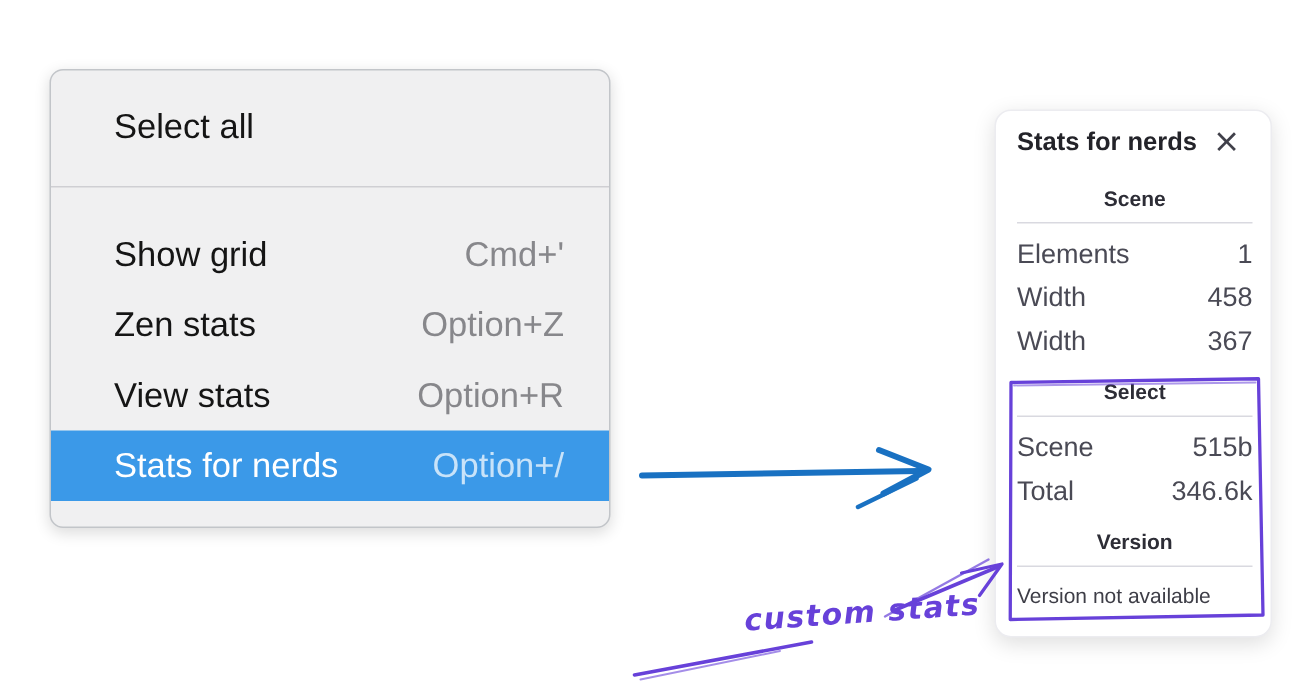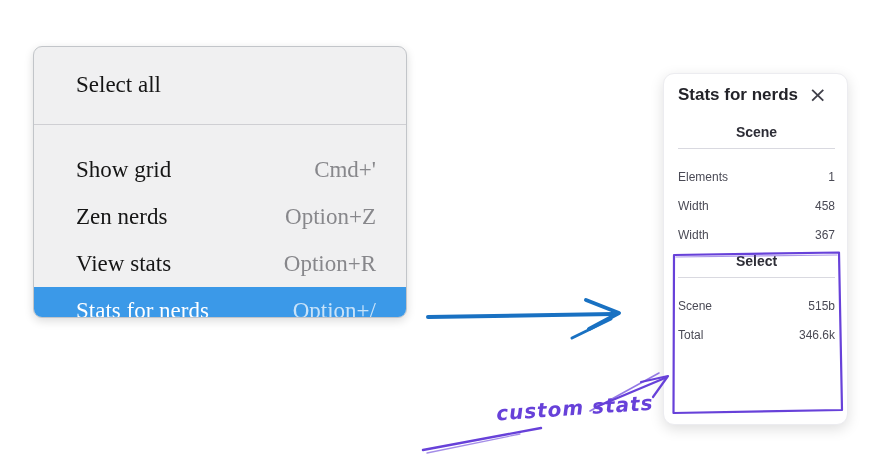--- a/index.html
+++ b/index.html
@@ -1,28 +1,27 @@
 <!DOCTYPE html>
 <html><head>
 <meta charset="utf-8">
 <style>
   * { margin: 0; padding: 0; box-sizing: border-box; }
   html, body { width: 873px; height: 461px; background: #ffffff; overflow: hidden; }
   body { font-family: "Liberation Sans", sans-serif; position: relative; }
 
   
   .context-menu {
-    position: absolute; left: 33px; top: 46px; width: 374px; height: 272px;
+    position: absolute; left: 33px; top: 46px; width: 374px; height: 306px;
     background: #f0f0f1;
     border: 1px solid #c2c5c9;
     border-radius: 9px;
     box-shadow: 0 3px 10px rgba(0,0,0,0.14);
     padding: 14px 0 0 0;
     overflow: hidden;
-    font-family: Liberation Serif, serif;
   }
   .menu-item {
     height: 47px;
     display: flex; align-items: center; justify-content: space-between;
     padding: 0 30px 0 42px;
     font-size: 23px; color: #151515;
     cursor: default;
   }
   .menu-item .shortcut { color: #87878b; }
   .menu-item.highlighted { background: #3b99e8; color: #ffffff; }
@@ -55,22 +54,22 @@
   .section-heading {
     text-align: center; font-size: 14px; font-weight: bold; color: #2d2d36;
     line-height: 20px;
   }
   .section-heading.spaced { margin-top: 9px; }
   .section-divider {
     height: 1px; background: #d9d9e0; border: 0;
     margin: 6px 0 6px 0;
   }
   .stat-row {
-    display: flex; justify-content: space-between; align-items: flex-end;
-    height: 29px; font-size: 12px; color: #4a4a55;
+    display: flex; justify-content: space-between; align-items: center;
+    height: 29px; font-size: 18px; color: #4a4a55;
   }
   .version-note { font-size: 14px; color: #3e3e47; padding-top: 5px; }
 
   
   .sketch-layer {
     position: absolute; left: 0; top: 0; width: 873px; height: 461px;
     pointer-events: none;
   }
 
   
@@ -91,21 +90,21 @@
 <div class="context-menu">
   <div class="menu-item">
     <span>Select all</span>
   </div>
   <hr class="menu-divider">
   <div class="menu-item">
     <span>Show grid</span>
     <span class="shortcut">Cmd+'</span>
   </div>
   <div class="menu-item">
-    <span>Zen nerds</span>
+    <span>Zen stats</span>
     <span class="shortcut">Option+Z</span>
   </div>
   <div class="menu-item">
     <span>View stats</span>
     <span class="shortcut">Option+R</span>
   </div>
   <div class="menu-item highlighted">
     <span>Stats for nerds</span>
     <span class="shortcut">Option+/</span>
   </div>
@@ -140,20 +139,25 @@
     <div class="stat-row">
       <span>Scene</span>
       <span>515b</span>
     </div>
     <div class="stat-row">
       <span>Total</span>
       <span>346.6k</span>
     </div>
   </div>
 
+  <div>
+    <div class="section-heading spaced">Version</div>
+    <hr class="section-divider">
+    <div class="version-note">Version not available</div>
+  </div>
 </div>
 
 <svg class="sketch-layer" width="873" height="461" viewBox="0 0 873 461" fill="none" xmlns="http://www.w3.org/2000/svg">
 
   <g>
     <path d="M 428 317 L 613 314" stroke="#1971c2" stroke-width="4" stroke-linecap="round"></path>
     <path d="M 586 300 L 619 313 L 589 329" stroke="#1971c2" stroke-width="4" stroke-linecap="round" stroke-linejoin="round"></path>
     <path d="M 572 338 L 611 319" stroke="#1971c2" stroke-width="3" stroke-linecap="round"></path>
   </g>
 

